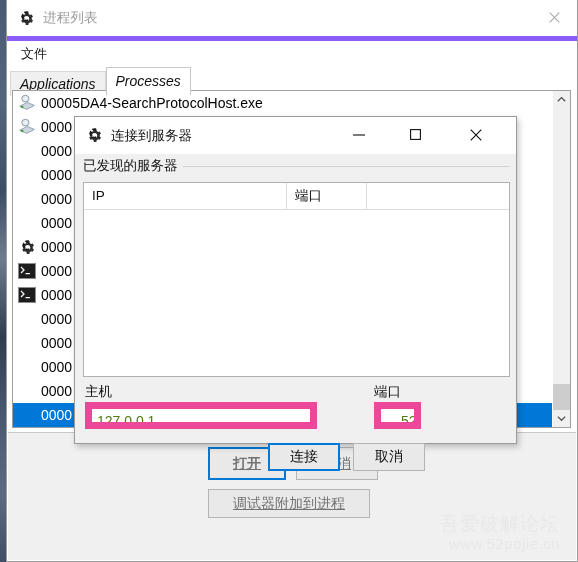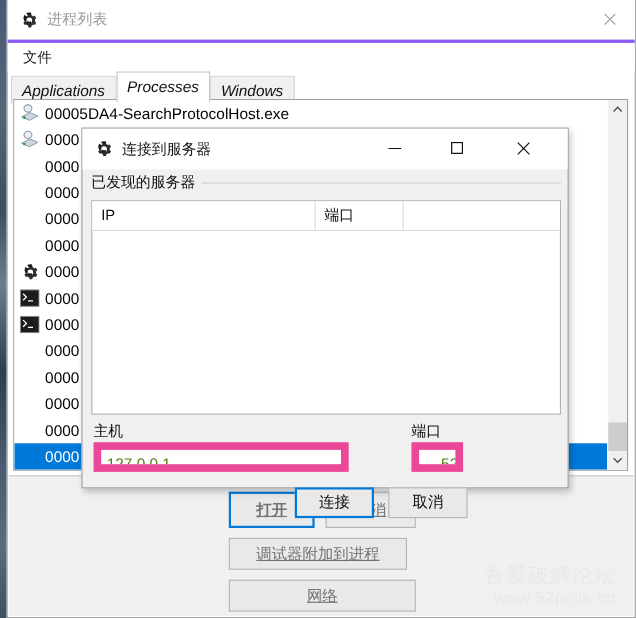--- a/index.html
+++ b/index.html
@@ -36,21 +36,21 @@
     border: 1px solid #9a9a9a;
     border-top: none;
     box-sizing: border-box;
   }
   #title-bar {
     position: relative;
     height: 36px;
     background: #ffffff;
     display: flex;
     align-items: center;
-    border-bottom: 3px solid #8b5cf6;
+    border-bottom: 5px solid #8b5cf6;
   }
   #title-icon {
     margin-left: 10px;
     width: 18px; height: 18px;
     display: flex; align-items: center; justify-content: center;
   }
   #title-text {
     margin-left: 8px;
     font-size: 13.5px;
     color: #9a9a9a;
@@ -375,21 +375,20 @@
     </div>
   </div>
 
   <div id="menu-bar">
     <span class="menu-item">文件</span>
   </div>
 
   <div id="tab-strip">
     <div class="tab">Applications</div>
     <div class="tab active">Processes</div>
-    <div class="tab">Windows</div>
   </div>
 
   <div id="list-outer">
     <div id="list-rows">
         <div class="proc-row">
           <span class="row-icon">
             <svg width="18" height="18" viewBox="0 0 18 18">
               <ellipse cx="7.4" cy="4.6" rx="3.6" ry="3.3" fill="#e9eef3" stroke="#8a9aa8" stroke-width="1"></ellipse>
               <path d="M1.6 12.2 L9.2 8.4 L16.4 11.4 L8.8 15.4 Z" fill="#cdd6de" stroke="#8a9aa8" stroke-width=".9"></path>
               <circle cx="4.2" cy="13" r="1.3" fill="#3aa03a"></circle>
@@ -488,21 +487,20 @@
           <path d="M0.8 1.6 L4.5 5.3 L8.2 1.6"></path>
         </svg>
       </div>
     </div>
   </div>
 
   <div id="bottom-panel">
     <div class="btn default" id="btn-open">打开</div>
     <div class="btn" id="btn-cancel">取消</div>
     <div class="btn" id="btn-attach">调试器附加到进程</div>
-    <div class="btn" id="btn-network">网络</div>
 
     <div id="watermark">
       <div id="wm-line1">吾爱破解论坛</div>
       <div id="wm-line2">www.52pojie.cn</div>
     </div>
   </div>
 
   <div id="dialog">
 
     <div id="dlg-title-bar">

